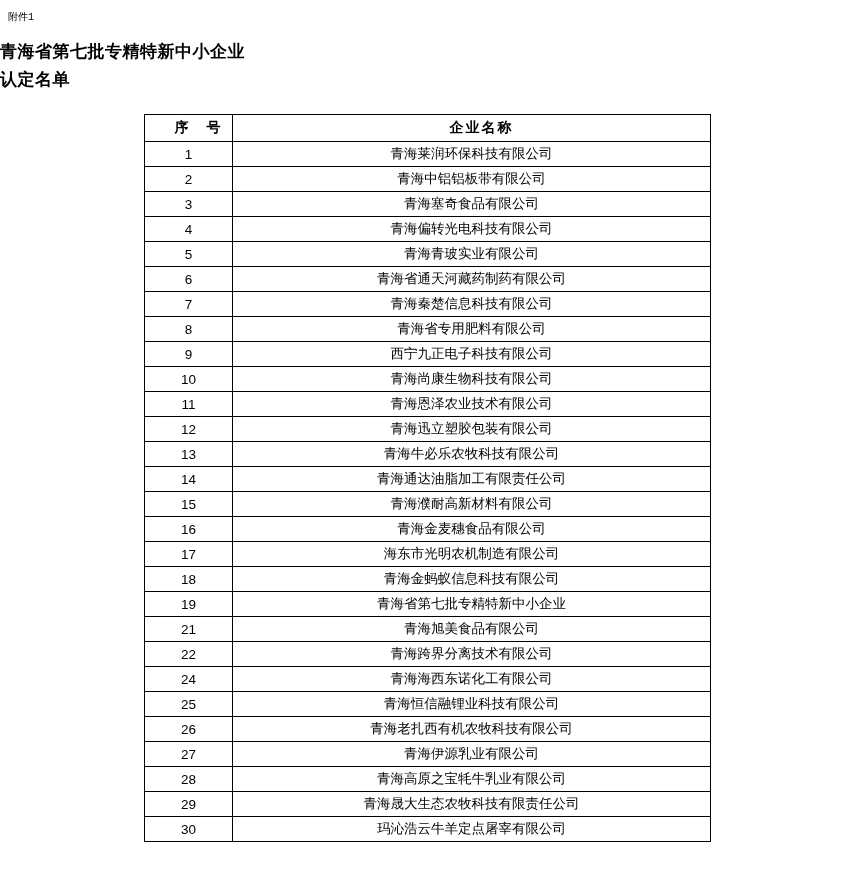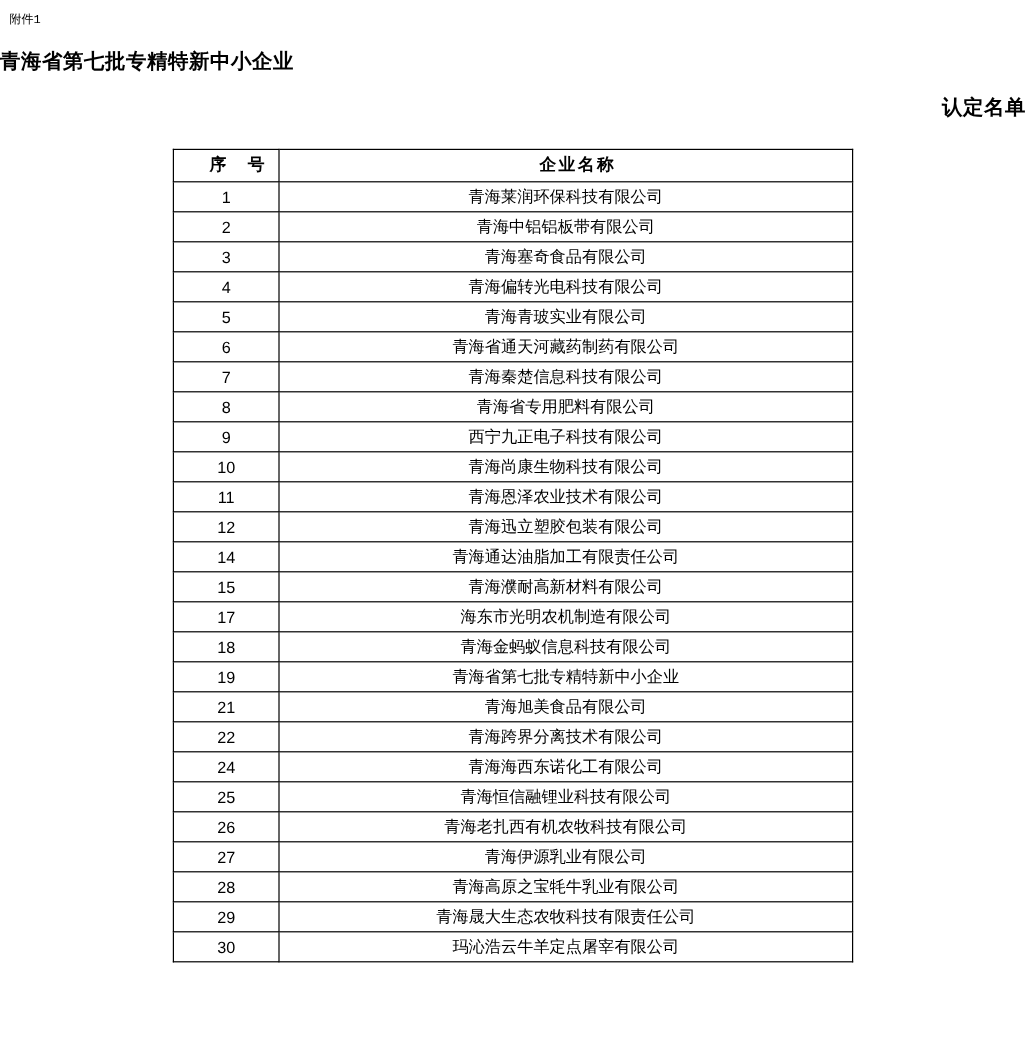--- a/index.html
+++ b/index.html
@@ -25,22 +25,21 @@
     font-family: Liberation Mono, monospace;
   }
   .doc-title {
     margin-top: 38px;
     font-size: 17px;
     font-weight: bold;
     letter-spacing: 0.5px;
     line-height: 28px;
   }
   .doc-subtitle {
-    margin-top: 10px;
-    text-align: right;
+    text-align: left;
     font-size: 17px;
     font-weight: bold;
     letter-spacing: 0.5px;
     line-height: 28px;
   }
   .table-wrap {
     margin-top: 20px;
     display: flex;
     justify-content: center;
   }
@@ -131,26 +130,34 @@
         </tr>
         <tr>
           <td>11</td>
           <td>青海恩泽农业技术有限公司</td>
         </tr>
         <tr>
           <td>12</td>
           <td>青海迅立塑胶包装有限公司</td>
         </tr>
         <tr>
+          <td>13</td>
+          <td>青海牛必乐农牧科技有限公司</td>
+        </tr>
+        <tr>
           <td>14</td>
           <td>青海通达油脂加工有限责任公司</td>
         </tr>
         <tr>
           <td>15</td>
           <td>青海濮耐高新材料有限公司</td>
+        </tr>
+        <tr>
+          <td>16</td>
+          <td>青海金麦穗食品有限公司</td>
         </tr>
         <tr>
           <td>17</td>
           <td>海东市光明农机制造有限公司</td>
         </tr>
         <tr>
           <td>18</td>
           <td>青海金蚂蚁信息科技有限公司</td>
         </tr>
         <tr>

